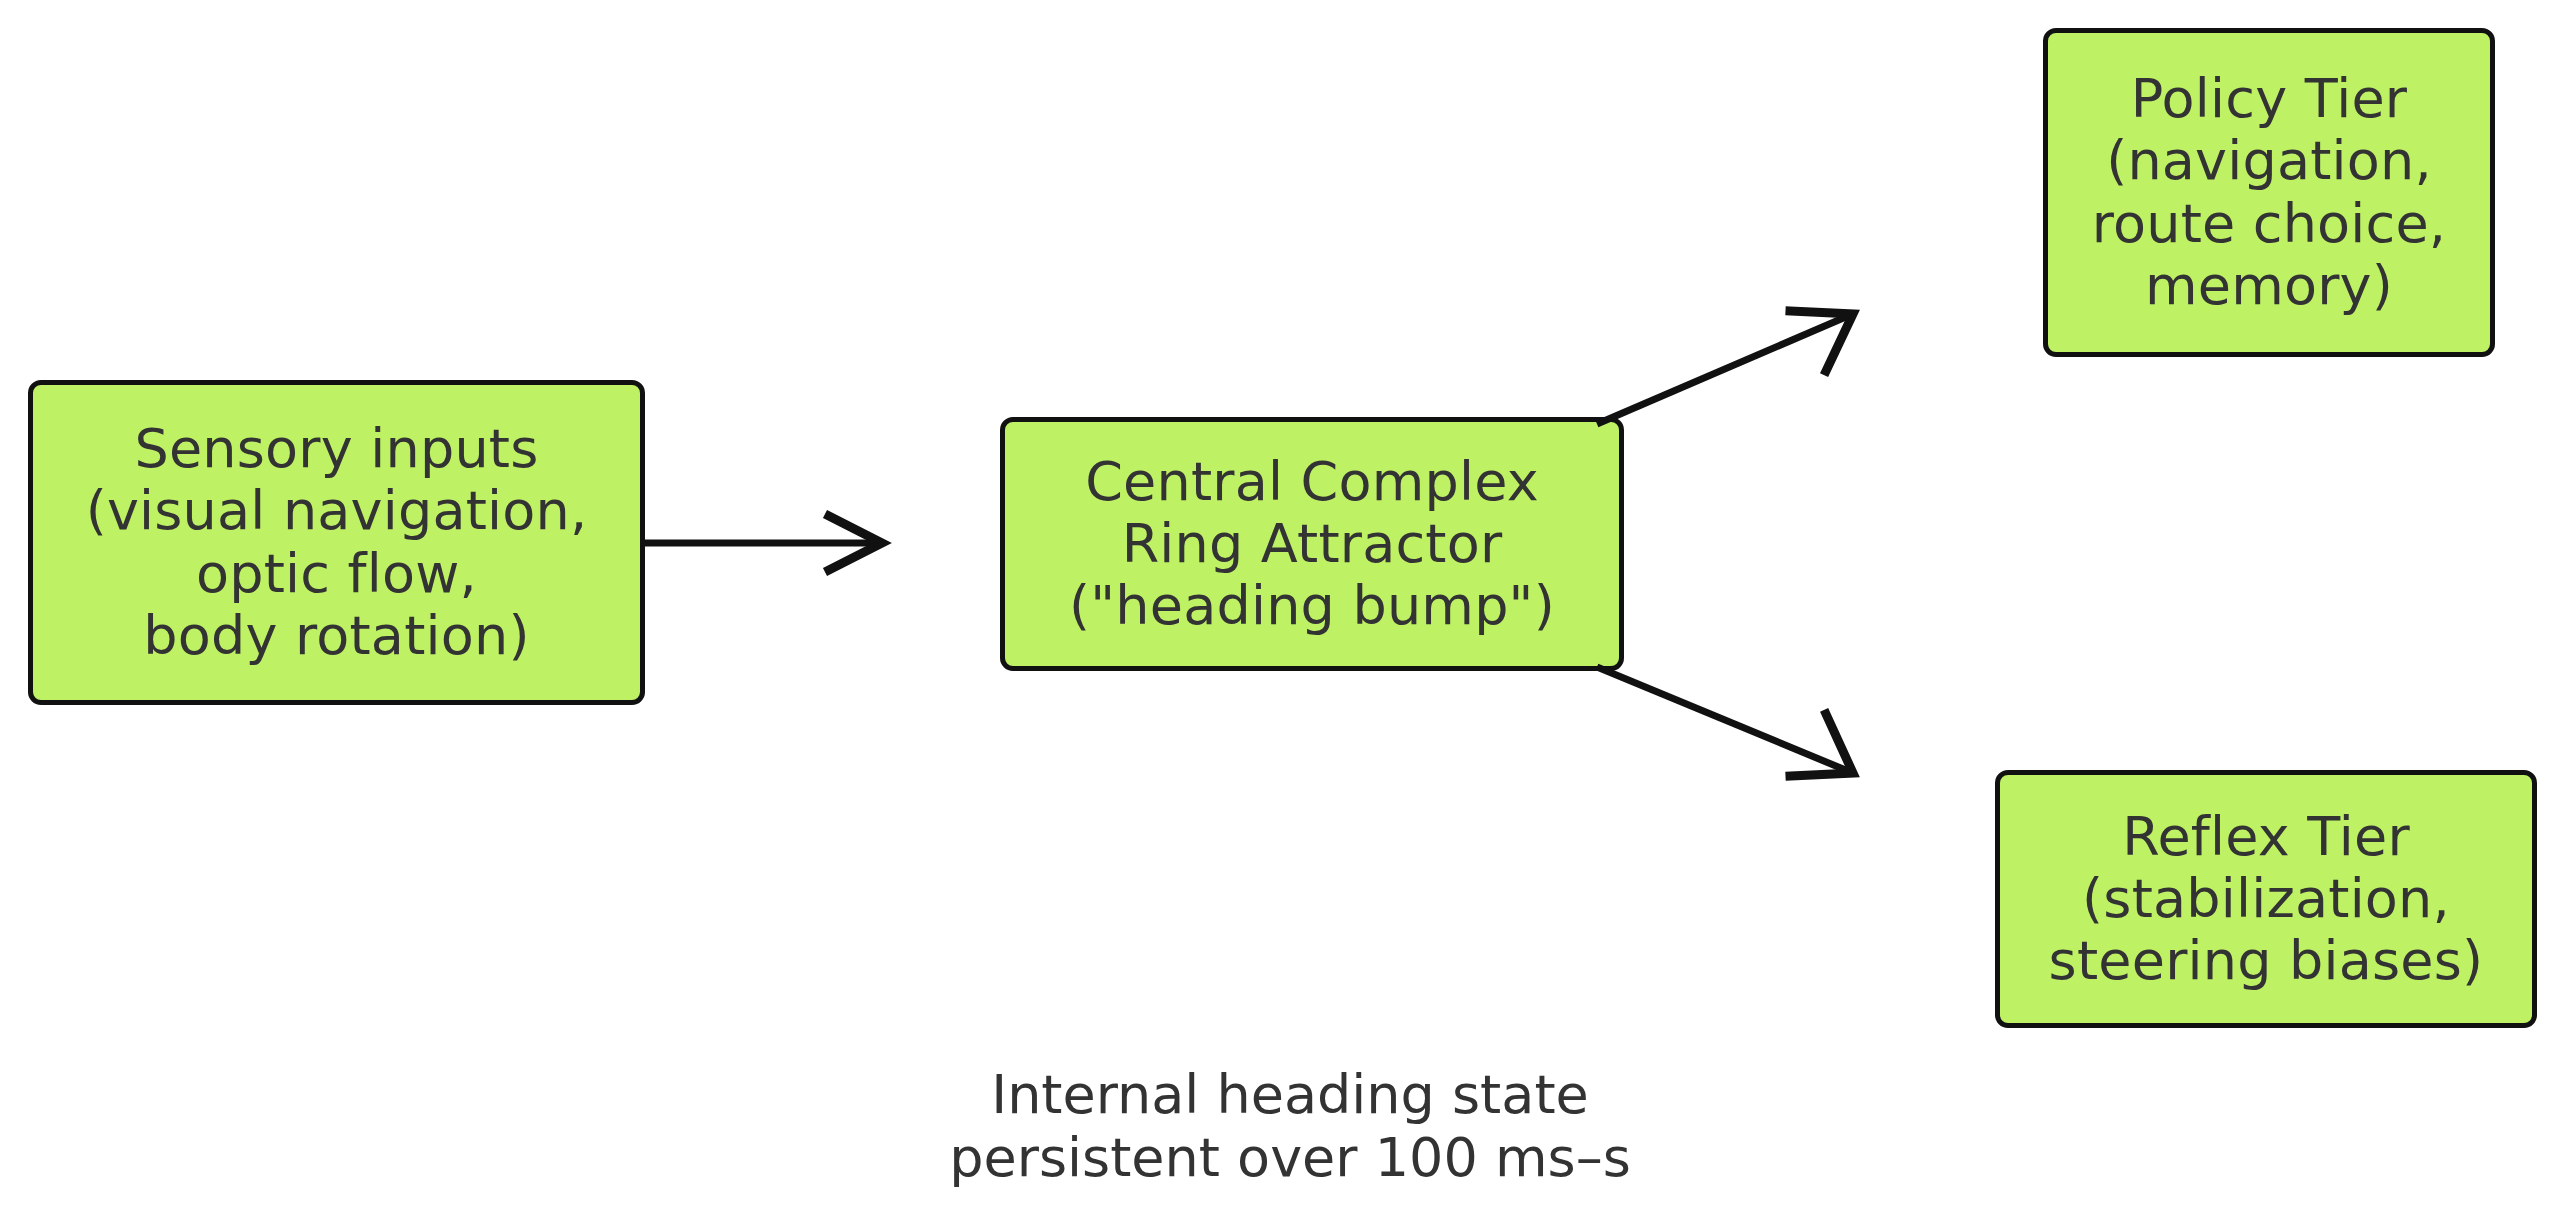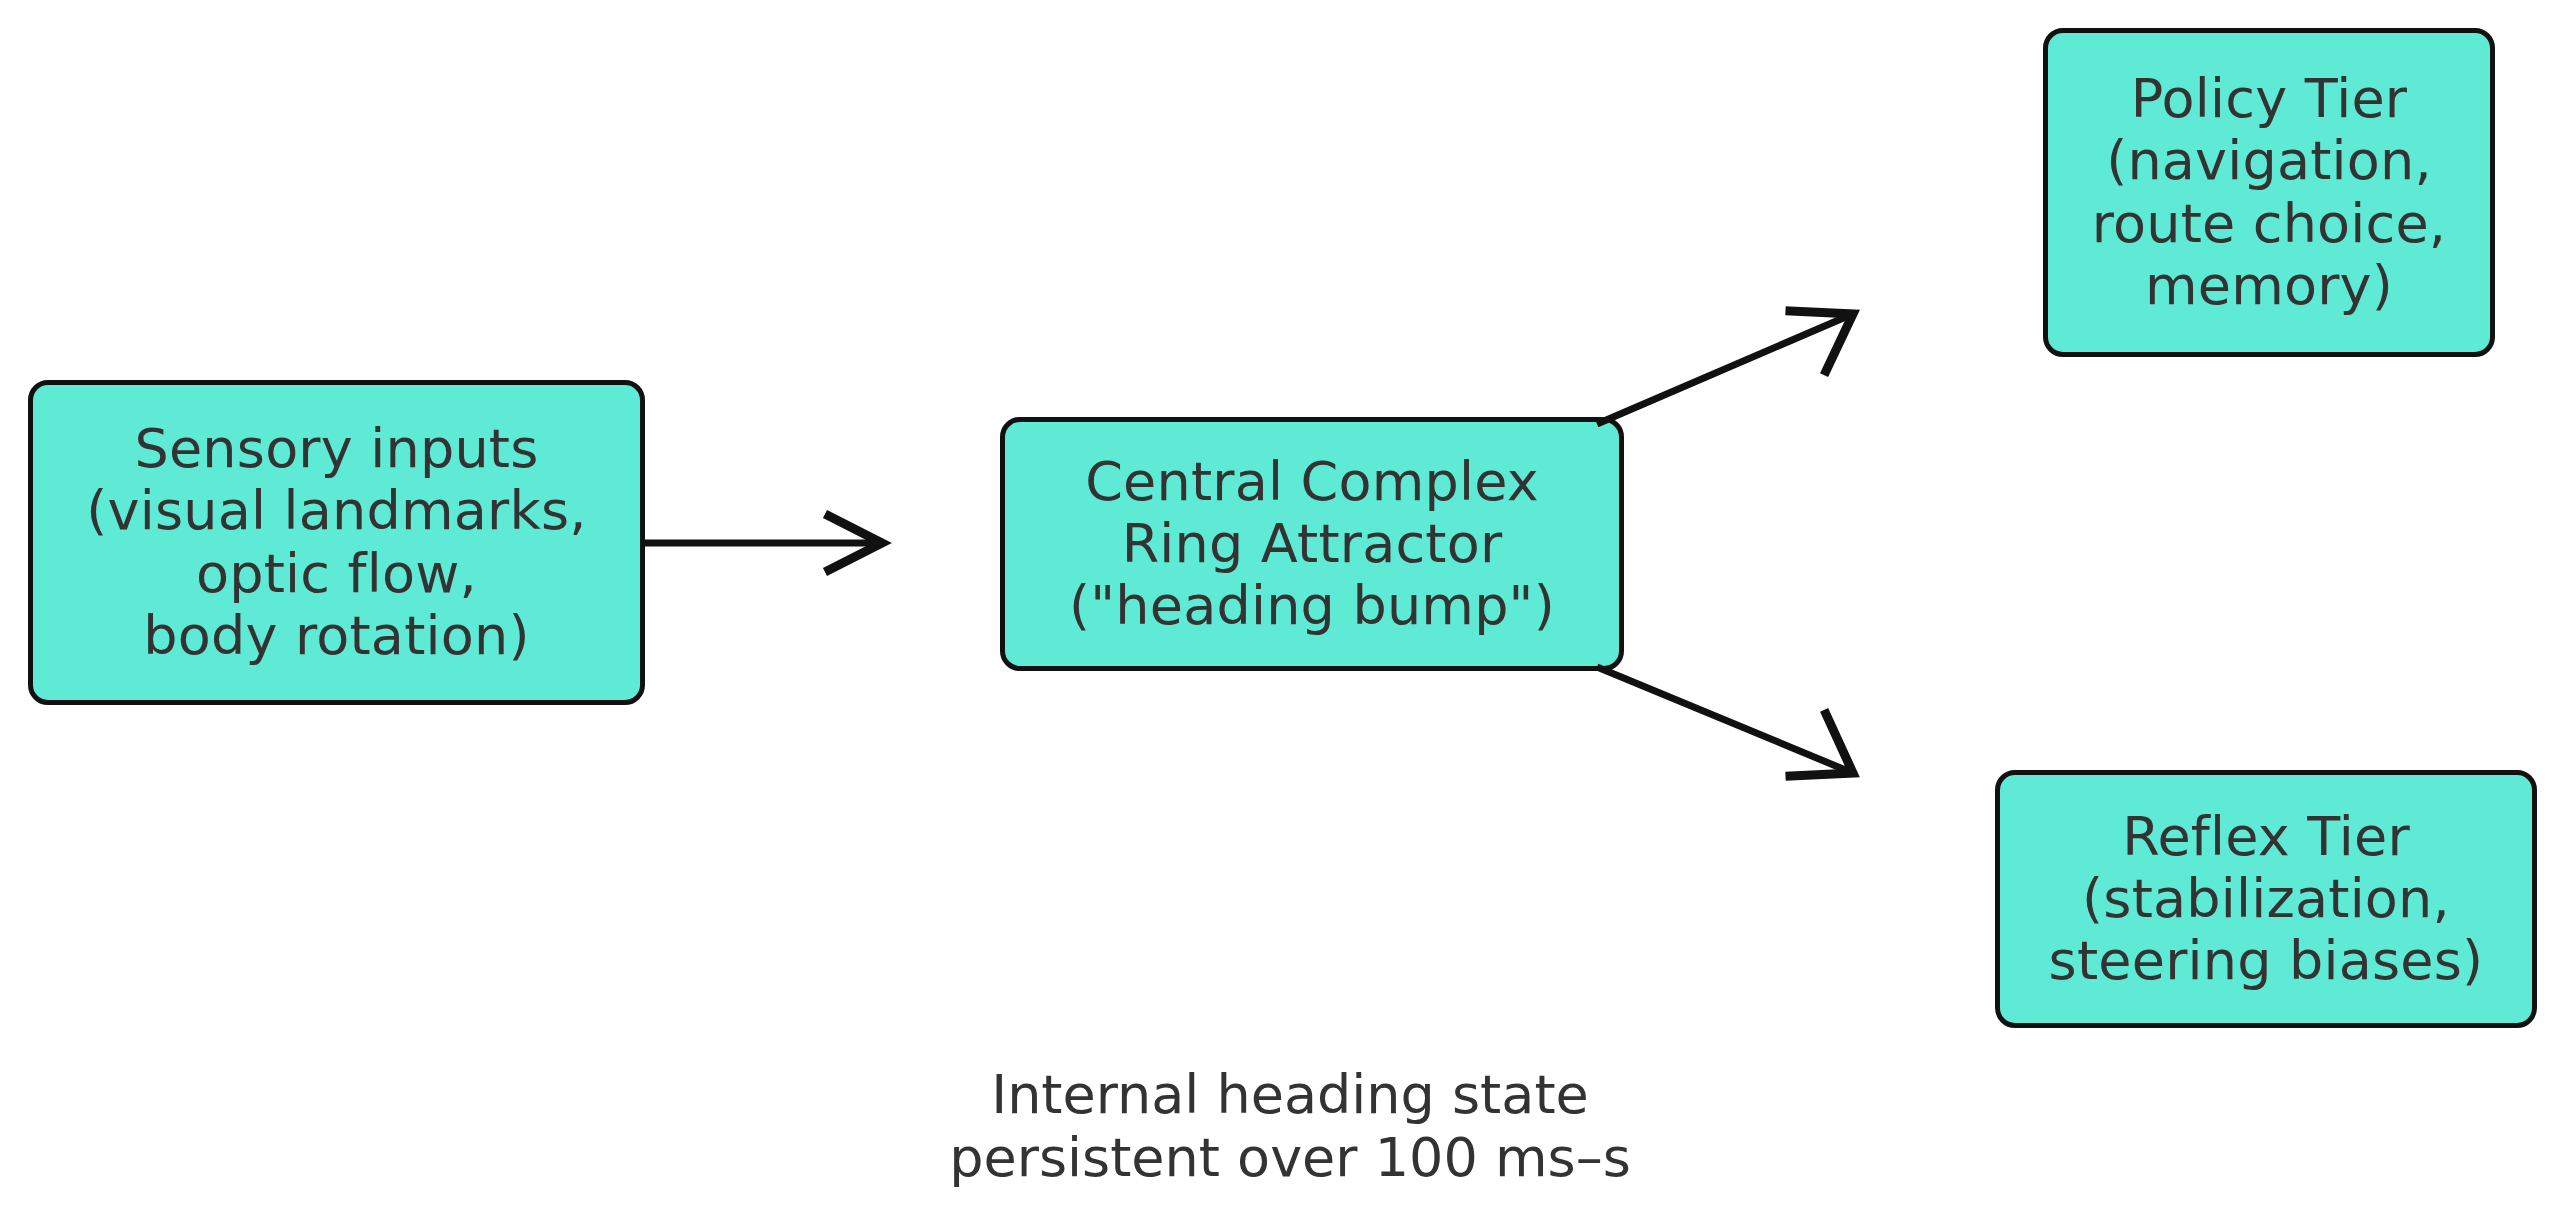--- a/index.html
+++ b/index.html
@@ -12,22 +12,22 @@
     width: 2561px;
     height: 1222px;
     background: #ffffff;
     overflow: hidden;
     font-family: "DejaVu Sans", "Liberation Sans", sans-serif;
   }
   .node {
     position: absolute;
     box-sizing: border-box;
     border: 5px solid #111111;
-    border-radius: 20px;
-    background: #5eead4;
+    border-radius: 13px;
+    background: #bef264;
     display: flex;
     align-items: center;
     justify-content: center;
     text-align: center;
     color: #333333;
     font-size: 54px;
     line-height: 1.15;
     letter-spacing: 0.2px;
     white-space: pre-line;
     padding: 4px 10px;
@@ -75,21 +75,21 @@
     line-height: 1.17;
     white-space: pre-line;
   }
 </style>
 </head>
 <body>
 
 <div id="canvas">
 
   <div class="node" id="node-sensory">Sensory inputs
-(visual landmarks,
+(visual navigation,
 optic flow,
 body rotation)</div>
 
   <div class="node" id="node-cx">Central Complex
 Ring Attractor
 ("heading bump")</div>
 
   <div class="node" id="node-policy">Policy Tier
 (navigation,
 route choice,

